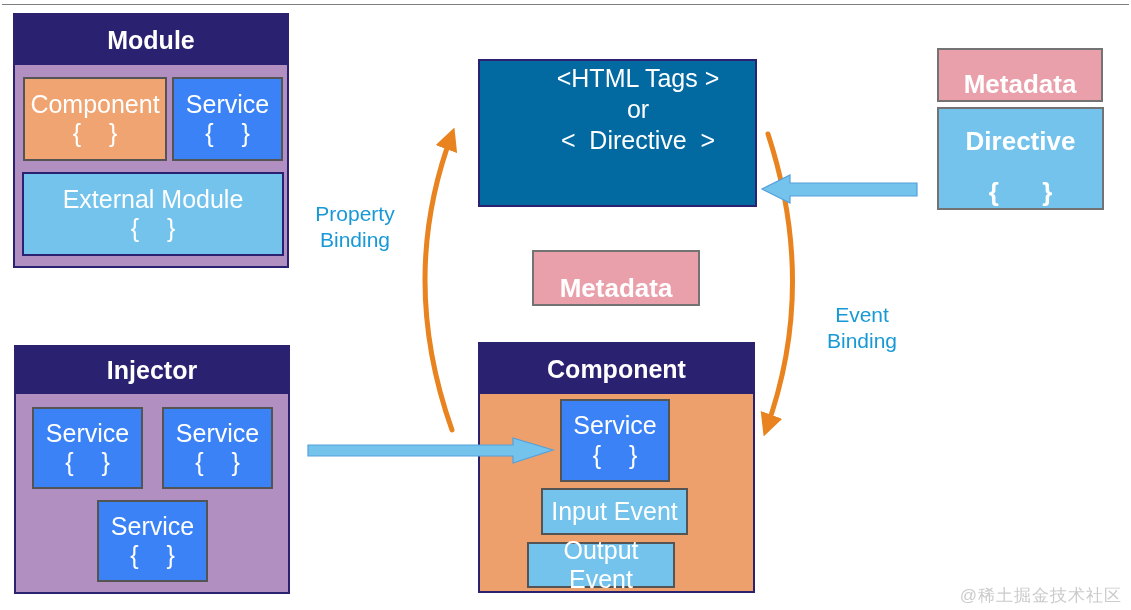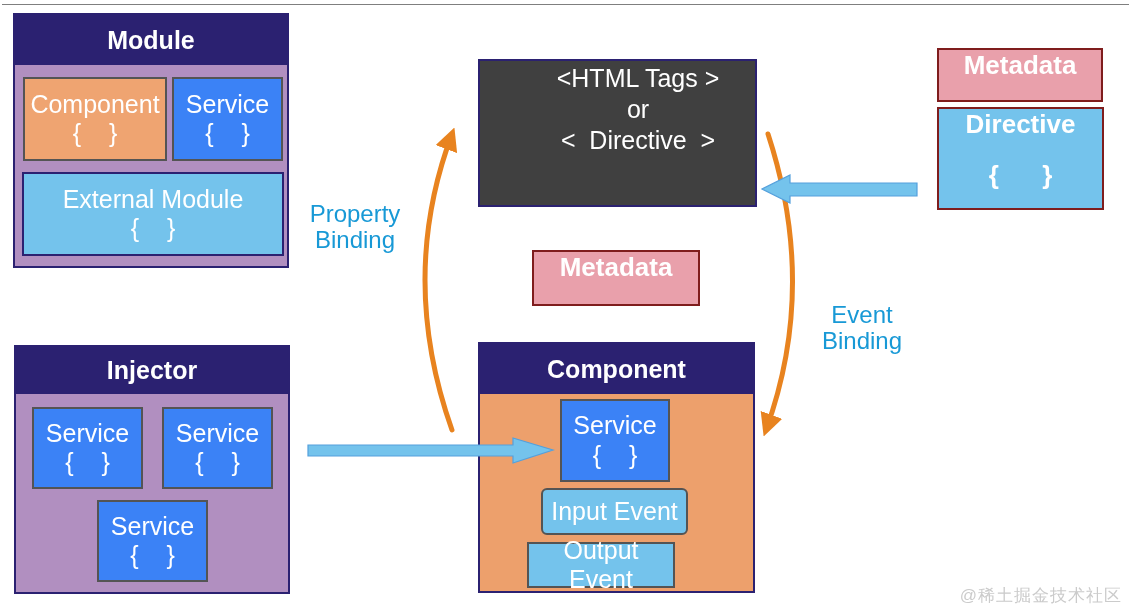--- a/index.html
+++ b/index.html
@@ -33,21 +33,21 @@
     flex: 0 0 auto;
   }
   .panel-body { position: relative; flex: 1 1 auto; }
 
   .module   { left: 13px;  top: 13px;  width: 276px; height: 255px; }
   .module   .panel-header { height: 50px; }
   .module   .panel-body   { background: #b18fc0; }
 
   .template { left: 478px; top: 59px;  width: 279px; height: 148px; }
   .template .panel-header { height: 48px; }
-  .template .panel-body   { background: #404040; padding-top: 2px; padding-left: 41px; }
+  .template .panel-body   { background: #0369a1; padding-top: 2px; padding-left: 41px; }
 
   .component{ left: 478px; top: 342px; width: 277px; height: 251px; }
   .component.panel .panel-header { height: 50px; }
   .component .panel-body  { background: #eda06c; }
 
   .injector { left: 14px;  top: 345px; width: 276px; height: 249px; justify-content: flex-end; }
   .injector .panel-header { height: 47px; }
   .injector .panel-body   { background: #b18fc0; }
 
   
@@ -67,52 +67,52 @@
   .braces { white-space: pre; }
   .bg-orange { background: #efa471; }
   .bg-green  { background: #3b82f6; }
   .bg-blue   { background: #74c3ec; }
 
   .mod-component { left: 8px;   top: 12px;  width: 144px; height: 84px; }
   .mod-service   { left: 157px; top: 12px;  width: 111px; height: 84px; }
   .mod-external  { left: 7px;   top: 107px; width: 262px; height: 84px; border-color: #2b2171; }
 
   .cmp-service   { left: 80px;  top: 5px;   width: 110px; height: 83px; }
-  .cmp-input     { left: 61px;  top: 94px;  width: 147px; height: 47px; border-radius: 6px; }
+  .cmp-input     { left: 61px;  top: 94px;  width: 147px; height: 47px; }
   .cmp-output    { left: 47px;  top: 148px; width: 148px; height: 46px; }
 
   .inj-s1 { left: 16px;  top: 13px;  width: 111px; height: 82px; }
   .inj-s2 { left: 146px; top: 13px;  width: 111px; height: 82px; }
   .inj-s3 { left: 81px;  top: 106px; width: 111px; height: 82px; }
 
   
   .tag {
     position: absolute;
     box-sizing: border-box;
-    border: 2px solid #7f1d1d;
+    border: 2px solid #737373;
     color: #ffffff;
     font-weight: bold;
     text-align: center;
     display: flex;
     flex-direction: column;
     align-items: center;
-    justify-content: flex-start;
+    justify-content: flex-end;
   }
   .metadata-right  { left: 937px; top: 48px;  width: 166px; height: 54px;  background: #e9a0ab; font-size: 26px; }
   .metadata-center { left: 532px; top: 250px; width: 168px; height: 56px;  background: #e9a0ab; font-size: 26px; }
   .directive-box   { left: 937px; top: 107px; width: 167px; height: 103px; background: #74c3ec; font-size: 26px; line-height: 1.2; gap: 20px; }
 
   
   .tbody-line { color: #ffffff; font-size: 25px; line-height: 31px; text-align: center; white-space: pre; }
 
   
   .bind-label {
     position: absolute;
     color: #1899d6;
-    font-size: 24px;
+    font-size: 21px;
     line-height: 26px;
     text-align: center;
   }
   .prop-label  { left: 296px; top: 201px; width: 118px; }
   .event-label { left: 812px; top: 302px; width: 100px; }
 
   
   svg.arrows { position: absolute; left: 0; top: 0; z-index: 5; pointer-events: none; }
   .oarrow { fill: none; stroke: #e8831f; stroke-width: 5; stroke-linecap: round; }
   .barrow { fill: #74c3ec; stroke: #54a0dc; stroke-width: 1.2; }

